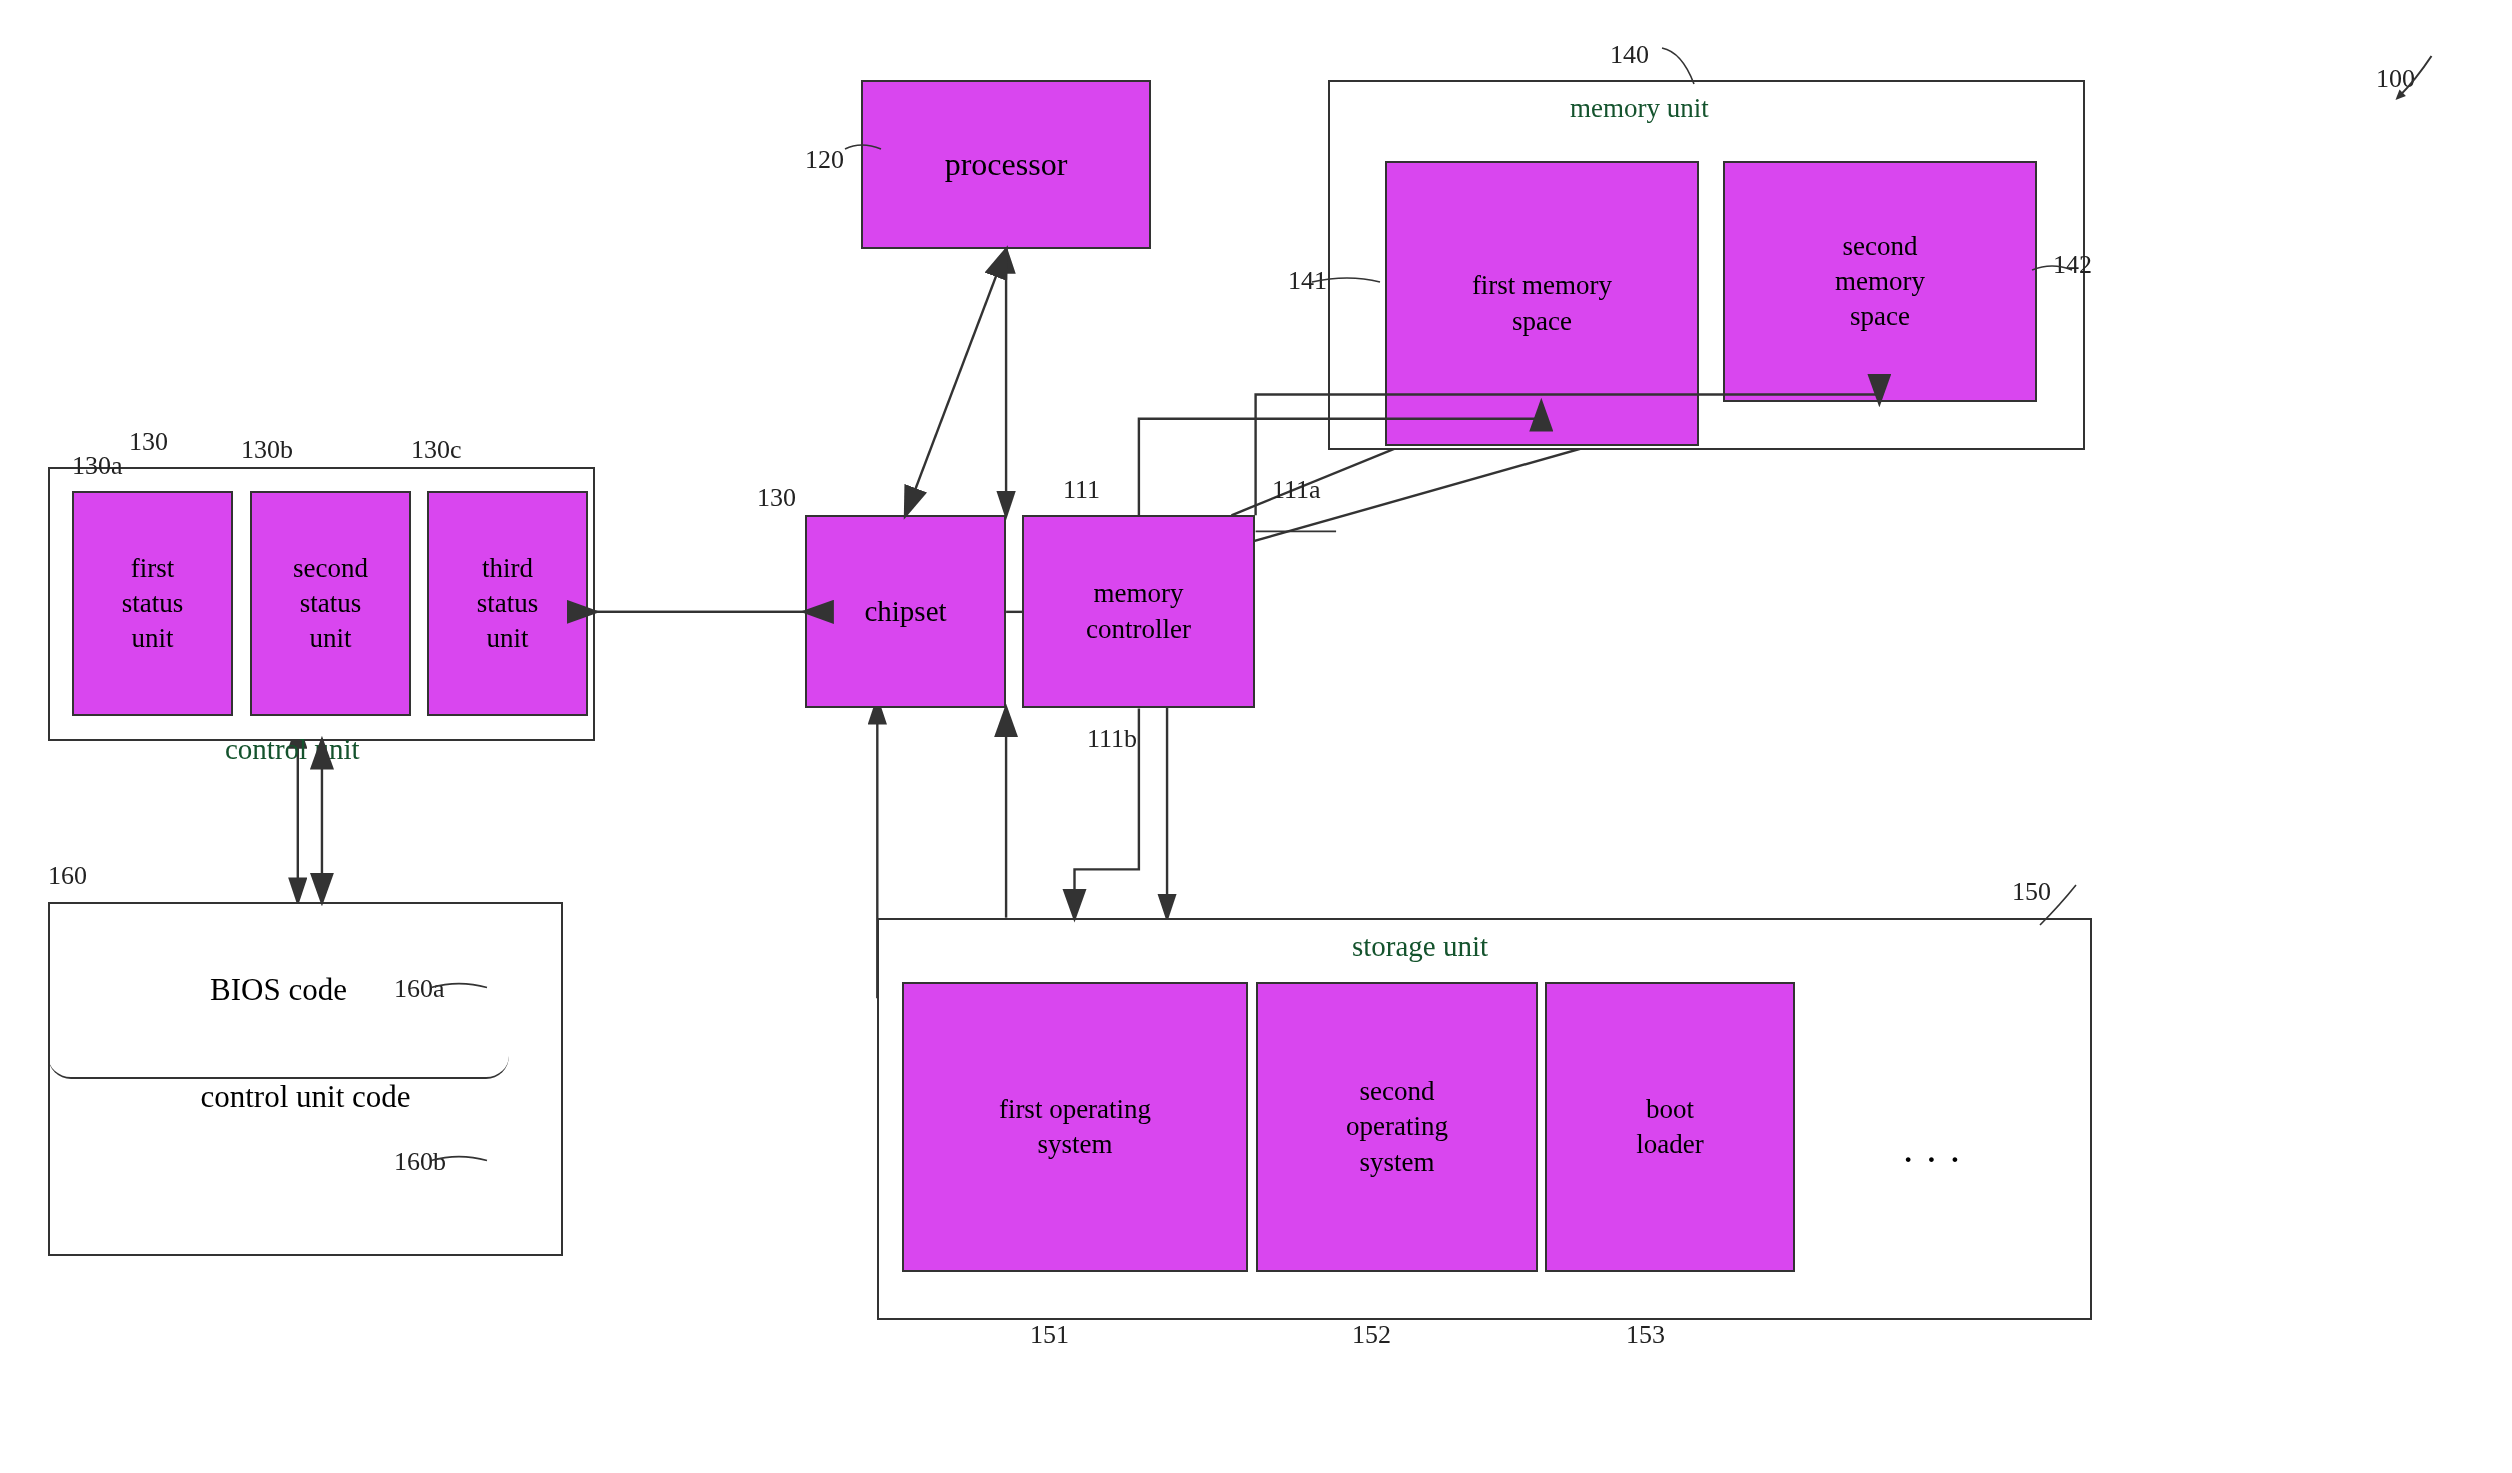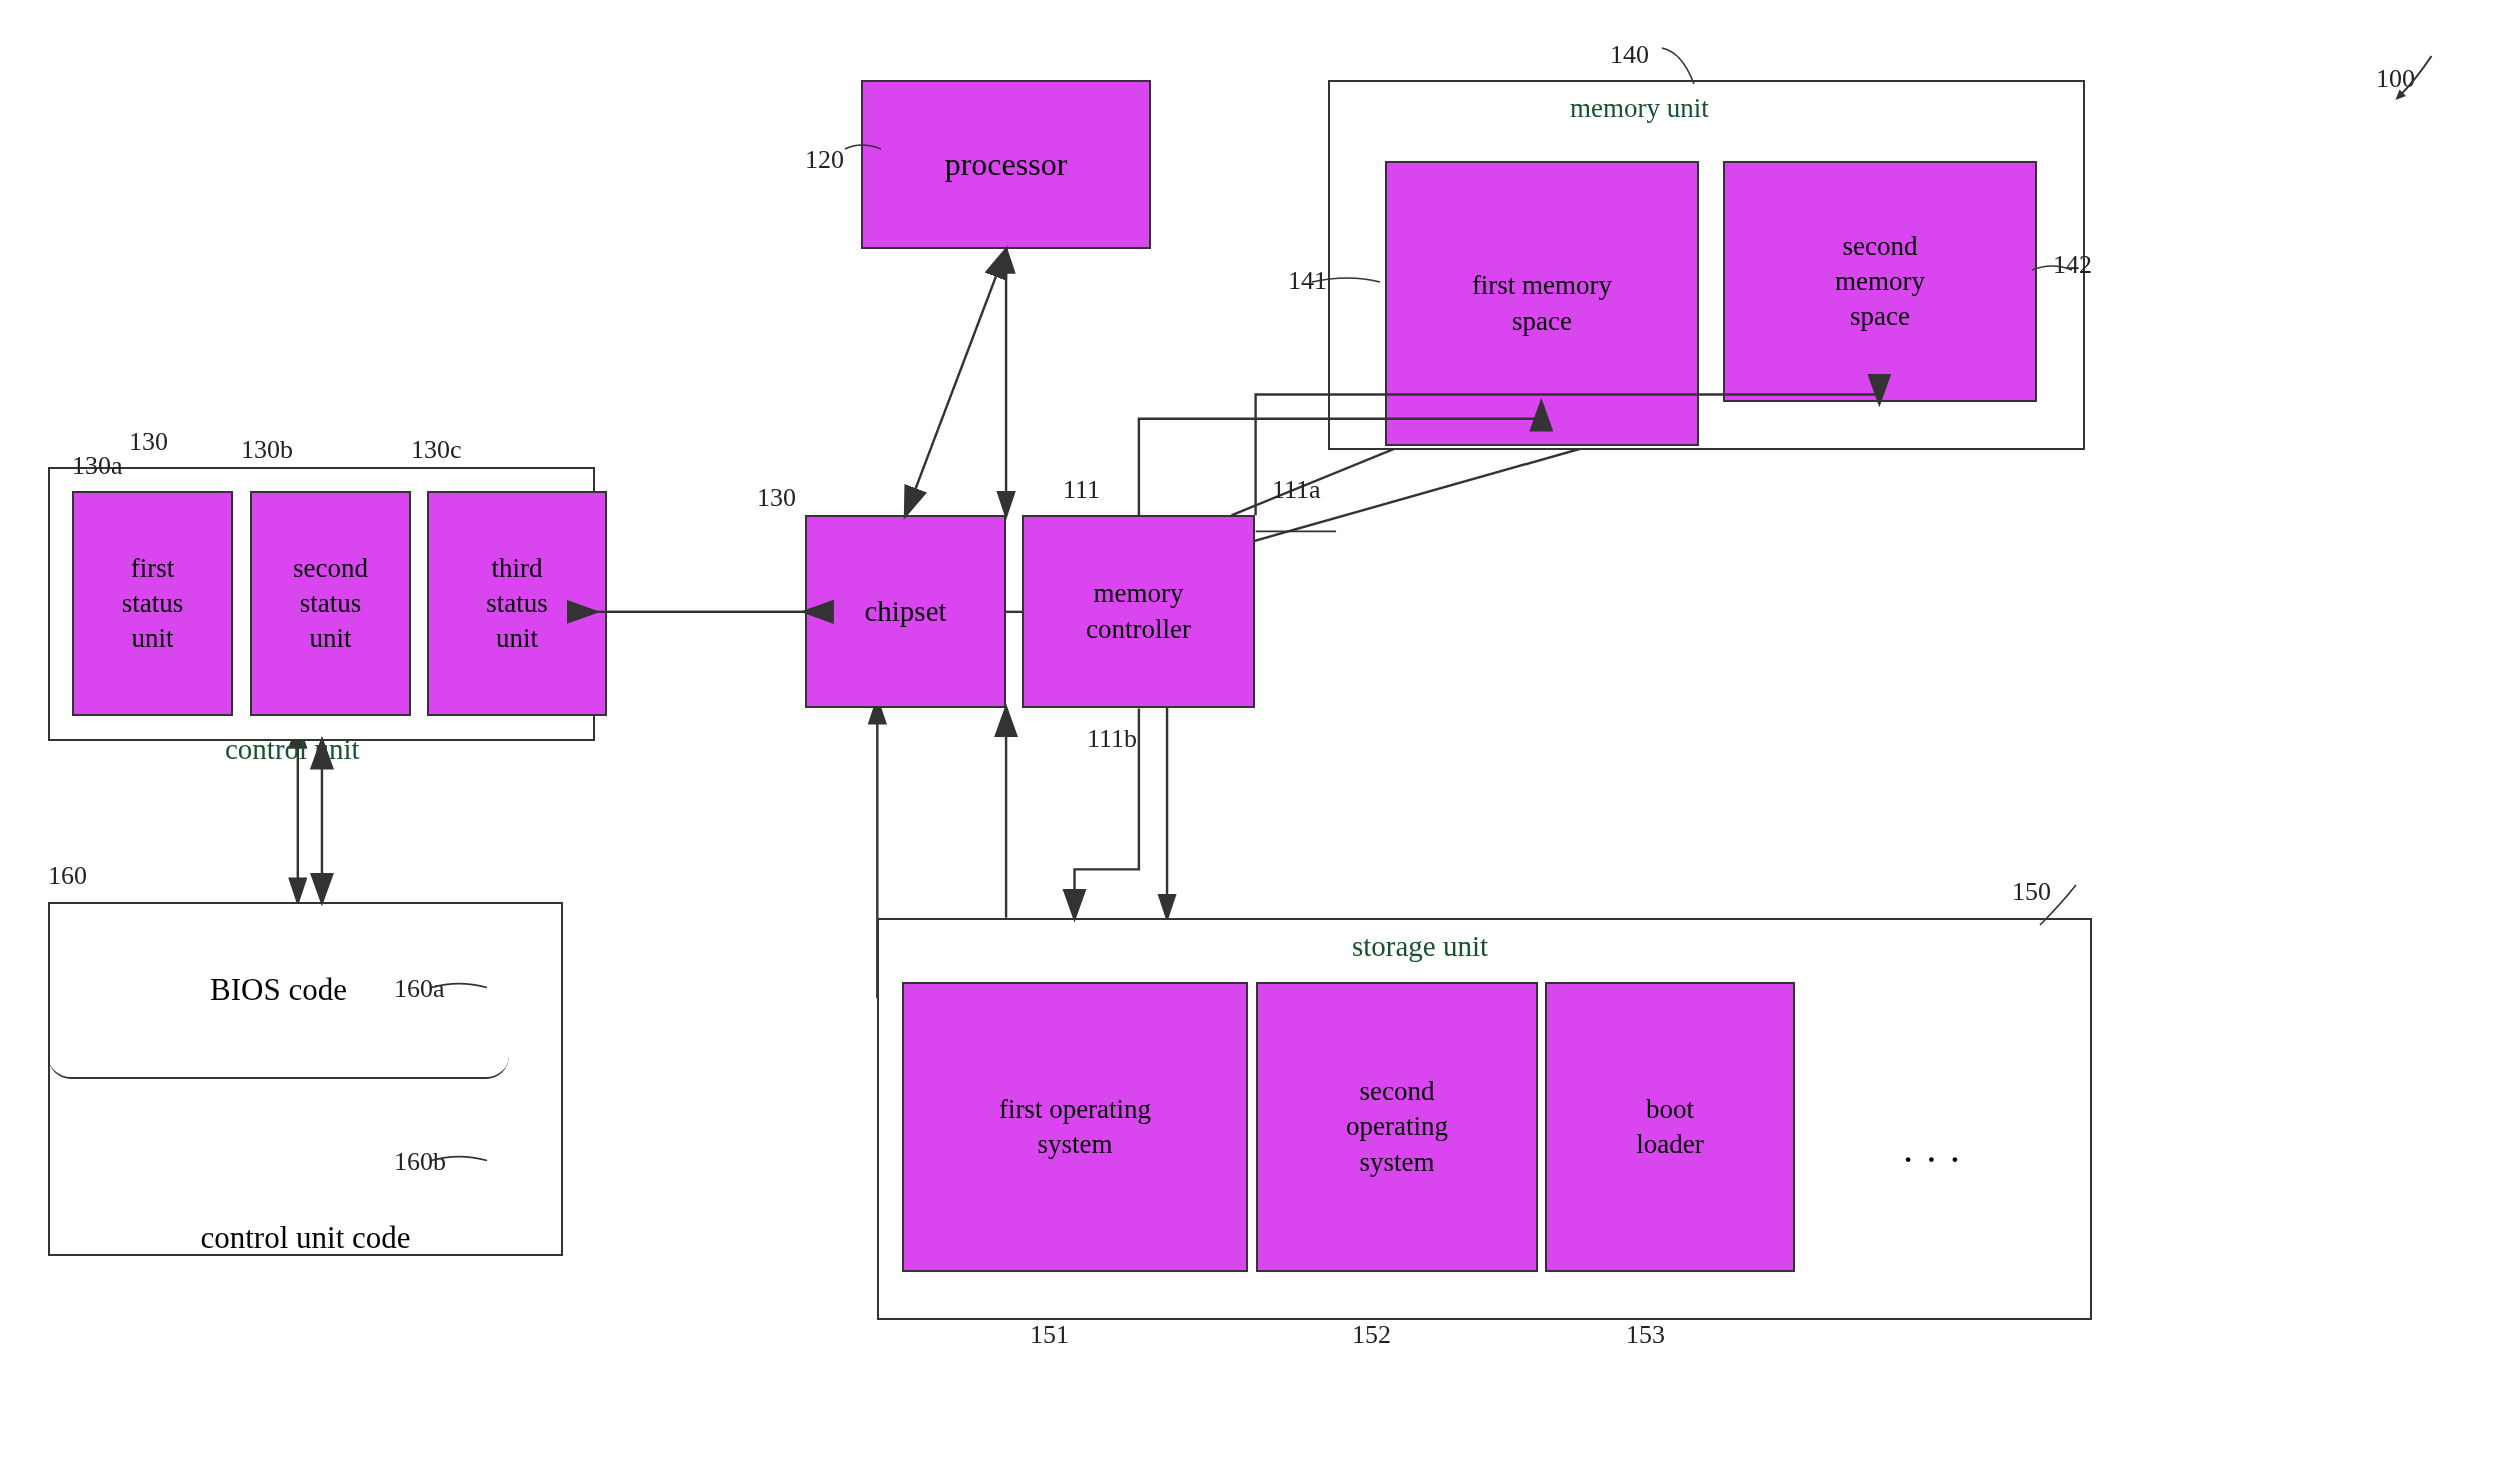--- a/index.html
+++ b/index.html
@@ -154,21 +154,21 @@
   </div>
   <span class="ref-num" style="left:72px; top:435px;margin-top:16px;">130a</span>
 
   <div class="box" style="left:250px; top:491px; width:161px; height:225px; font-size:27px;">
     <span style="white-space:pre-line;">second
 status
 unit</span>
   </div>
   <span class="ref-num" style="left:241px; top:435px;">130b</span>
 
-  <div class="box" style="left:427px; top:491px; width:180px; height:225px; font-size:27px;">
+  <div class="box" style="left:427px; top:491px; width:161px; height:225px; font-size:27px;">
     <span style="white-space:pre-line;">third
 status
 unit</span>
   </div>
   <span class="ref-num" style="left:411px; top:435px;">130c</span>
 
   <div class="box-outer" style="left:877px; top:918px; width:1215px; height:402px;">
   </div>
   <span class="label" style="left:1352px; top:930px; font-size:29px;">storage unit</span>
   <span class="ref-num" style="left:2012px; top:877px;">150</span>
@@ -207,21 +207,21 @@
   <div style="position:absolute; left:48px; top:902px; width:461px; height:177px; display:flex; align-items:center; justify-content:center; font-size:31px; border-bottom:2.4px solid #333;border-radius:23px;">
     <span>BIOS code</span>
   </div>
 
   <span class="ref-num" style="left:394px; top:974px;">160a</span>
 
   <svg style="position:absolute;left:427px;top:978px;width:64px;height:20px;" xmlns="http://www.w3.org/2000/svg" viewBox="0 0 80 25" width="64" height="20">
     <path d="M 5 12 Q 40 2 75 12" stroke="#333" stroke-width="2" fill="none"></path>
   </svg>
 
-  <div style="position:absolute; left:48px; top:1079px; width:515px; height:177px; display:flex; align-items:flex-end; justify-content:center; font-size:31px;">
+  <div style="position:absolute; left:48px; top:1079px; width:515px; height:177px; display:flex; align-items:flex-start; justify-content:center; font-size:31px;">
     <span>control unit code</span>
   </div>
 
   <span class="ref-num" style="left:394px; top:1147px;">160b</span>
 
   <svg style="position:absolute;left:427px;top:1151px;width:64px;height:20px;" xmlns="http://www.w3.org/2000/svg" viewBox="0 0 80 25" width="64" height="20">
     <path d="M 5 12 Q 40 2 75 12" stroke="#333" stroke-width="2" fill="none"></path>
   </svg>
 
   <svg style="position:absolute;top:0;left:0;width:2512px;height:1474px;pointer-events:none;" xmlns="http://www.w3.org/2000/svg" viewBox="0 0 3121 1831" width="2512" height="1474">

